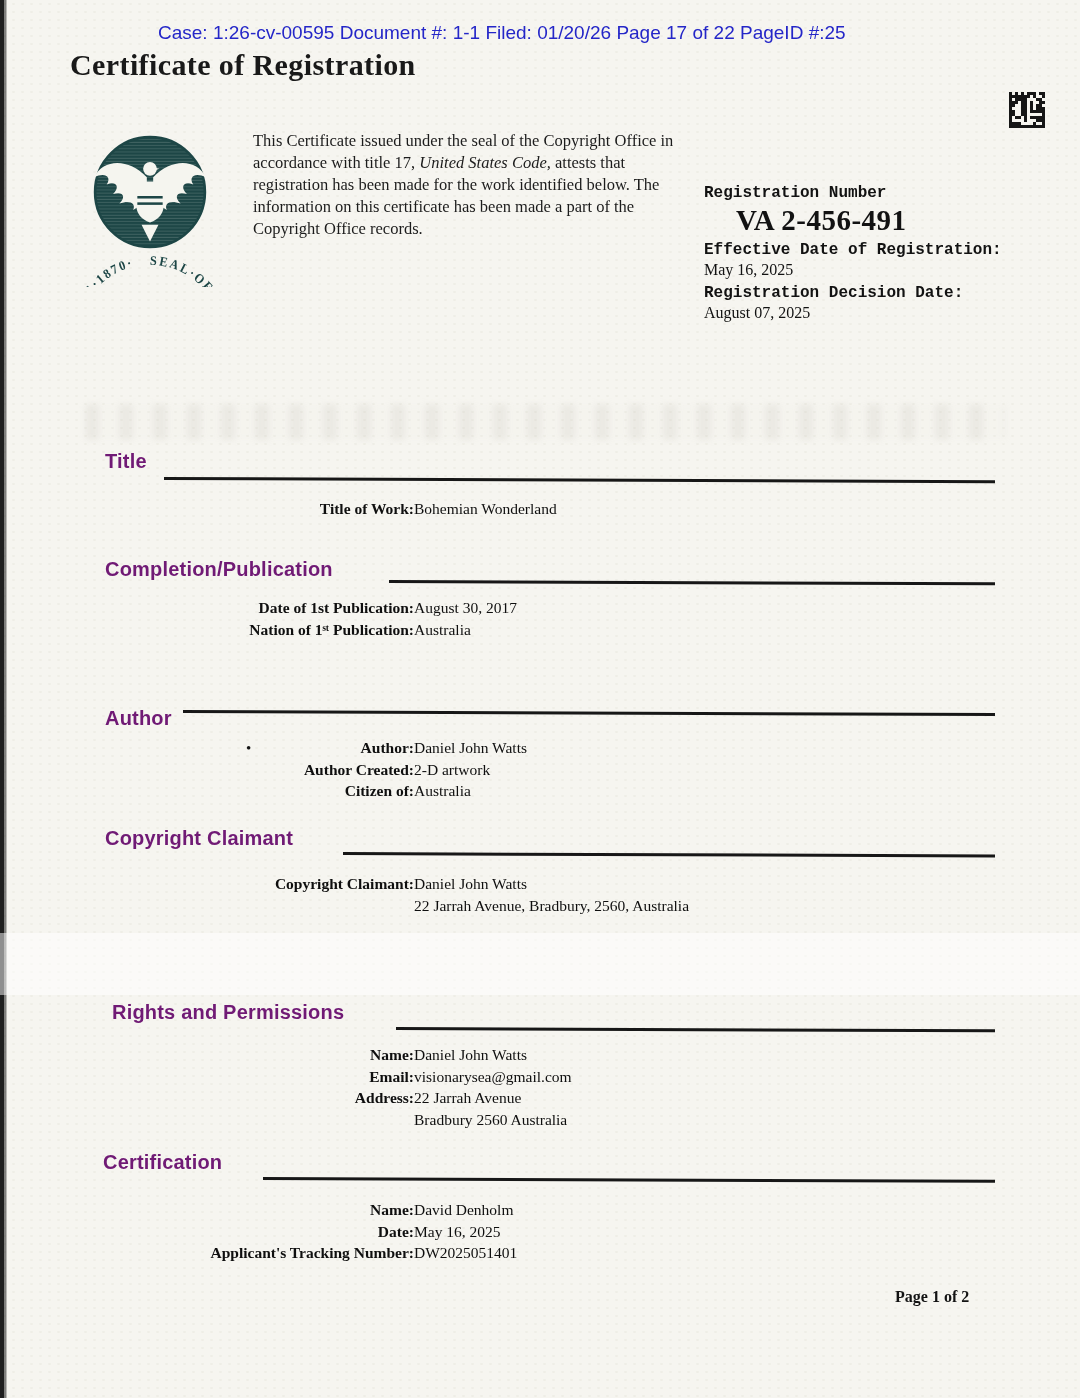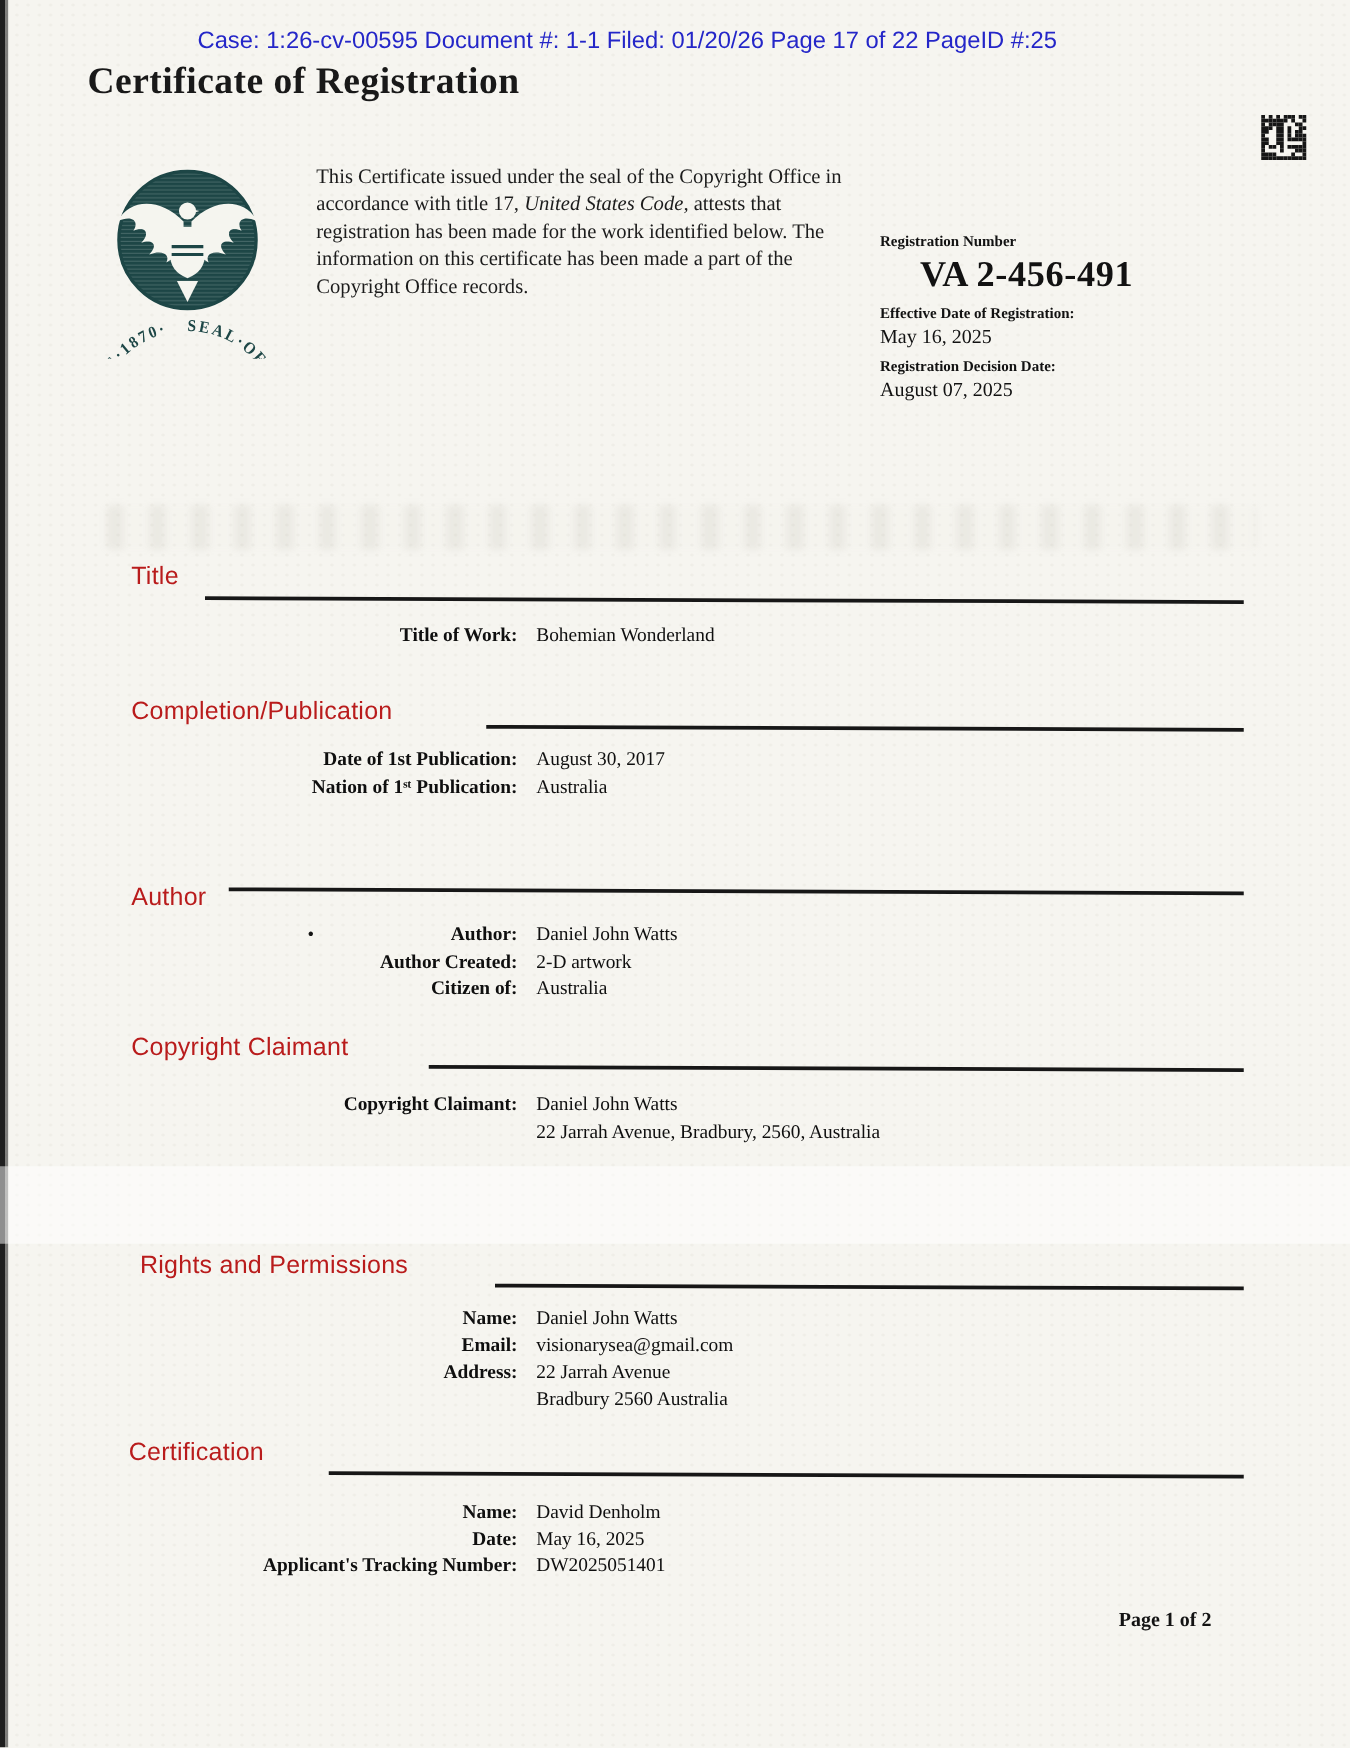--- a/index.html
+++ b/index.html
@@ -31,50 +31,50 @@
   .doc-title{
     position:absolute; left:70px; top:48px;
     font-size:30px; font-weight:600; letter-spacing:.4px; color:#191919;
   }
   .seal{ position:absolute; left:55px; top:97px; width:190px; height:190px; }
   .cert-statement{
     position:absolute; left:253px; top:130px; width:424px;
     font-size:16.5px; line-height:22px; color:#1c1c1c;
   }
   .reg-block{ position:absolute; left:704px; top:183px; width:310px; color:#121212; }
-  .reg-label{ font-weight:bold; font-size:12px; line-height:20px; }
+  .reg-label{ font-weight:bold; font-size:16px; line-height:20px;font-family:Liberation Mono, monospace; }
   .reg-number{ font-weight:bold; font-size:29px; line-height:34px; letter-spacing:.5px; margin-bottom:3px;margin-left:32px;}
   .reg-value{ font-size:16px; line-height:20px; margin-bottom:3px; }
   .barcode{ position:absolute; left:1009px; top:92px; width:38px; height:38px; }
   .barcode .cell{ position:absolute; width:3px; height:3px; background:#161616; }
 
   .ghost-band{
     position:absolute; left:85px; top:404px; width:920px; height:36px;
     background:repeating-linear-gradient(90deg, rgba(176,172,160,.28) 0 14px, rgba(232,230,222,.12) 14px 34px);
     filter:blur(3px); opacity:.55; border-radius:4px;
   }
   .scan-band{
     position:absolute; left:0; top:933px; width:100%; height:62px;
     background:rgba(255,255,255,.5); pointer-events:none;
   }
 
   .section-heading{
     position:absolute;
     font-family:"Liberation Sans","DejaVu Sans",sans-serif;
-    font-weight:normal; font-size:20px; color:#b91c1c; letter-spacing:.2px;
+    font-weight:bold; font-size:20px; color:#701a75; letter-spacing:.2px;
     white-space:nowrap;
   }
   .rule{
     position:absolute; height:3px; background:#171717;
     transform:rotate(.22deg); transform-origin:left center;
   }
   .rows{ position:absolute; left:0; width:1010px; font-size:15.5px; line-height:21.5px; color:#0f0f0f; }
   .row{ display:flex; }
   .row .label{ width:390px; text-align:right; font-weight:bold; flex:none;margin-left:24px; }
-  .row .val{ margin-left:15px; }
+  .row .val{ }
   .author-bullet{ position:absolute; left:246px; top:740px; font-size:15px; }
   .footer-page{
     position:absolute; left:895px; top:1288px;
     font-weight:bold; font-size:16px; color:#131313;
   }
 </style>
 </head>
 <body>
 
 <div class="scan-edge-left"></div>

